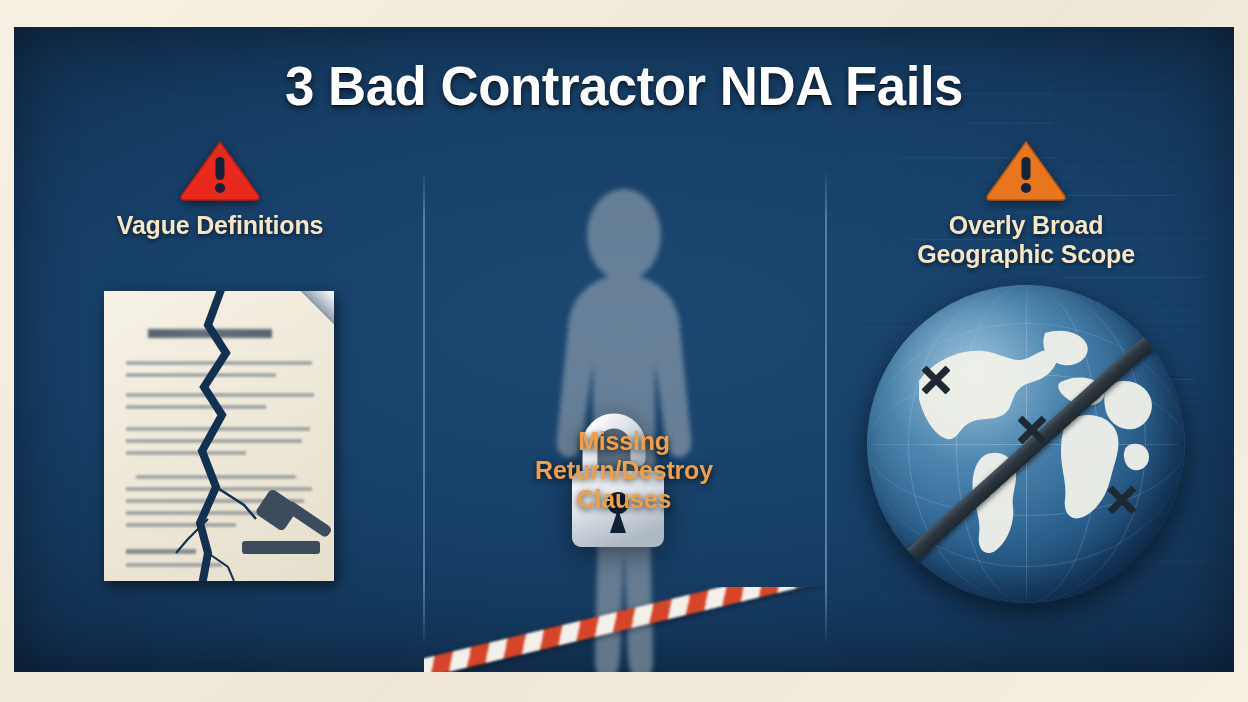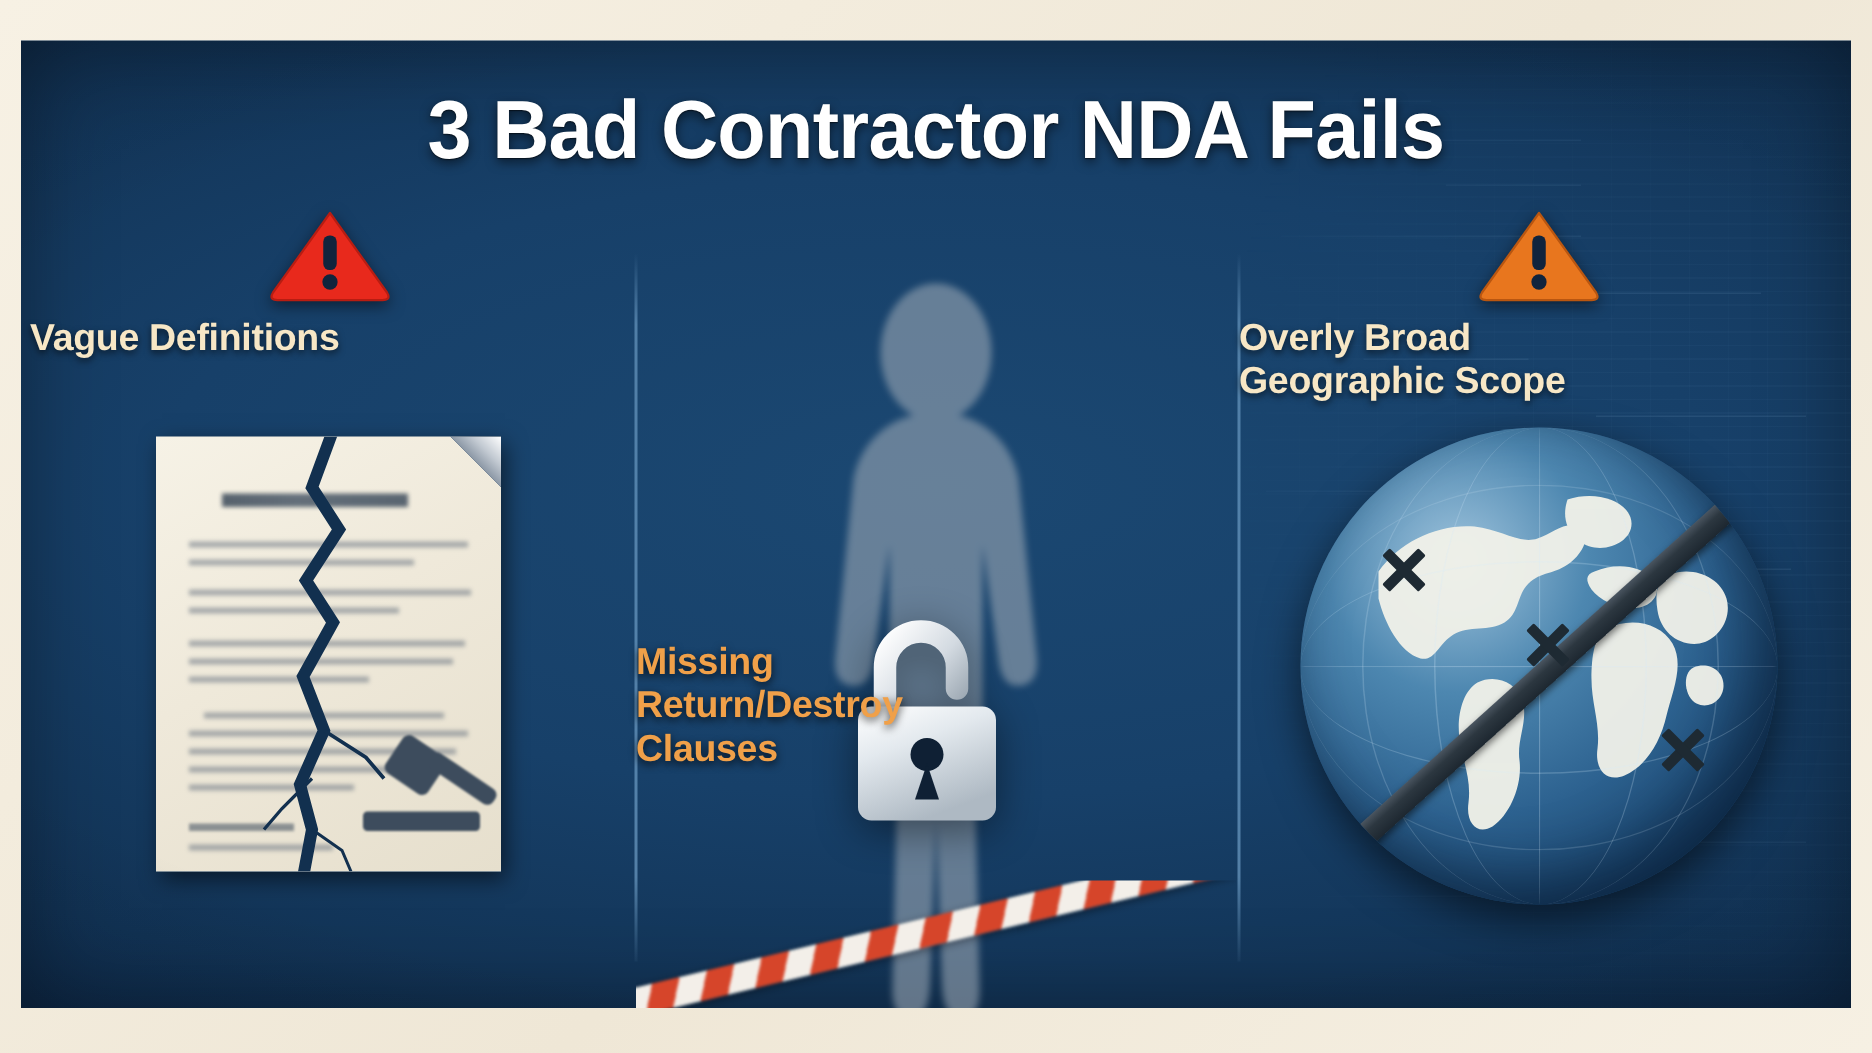--- a/index.html
+++ b/index.html
@@ -103,21 +103,21 @@
 
   
   .warn-wrap { position:absolute; top:0; left:0; right:0; text-align:center; height:66px; }
   .warn-svg { filter: drop-shadow(0 3px 5px rgba(0,0,0,.5)); }
 
   
   .heading {
     position: absolute;
     left: 0; right: 0;
     top: 74px;
-    text-align: left;
+    text-align: center;
     color: #f7e7c6;
     font-size: 25px;
     font-weight: 700;
     line-height: 1.16;
     letter-spacing: -0.2px;
     text-shadow: 0 2px 5px rgba(0,0,0,.6);
     white-space: pre-line;
   }
   #col-center .heading {
     top: 290px;

